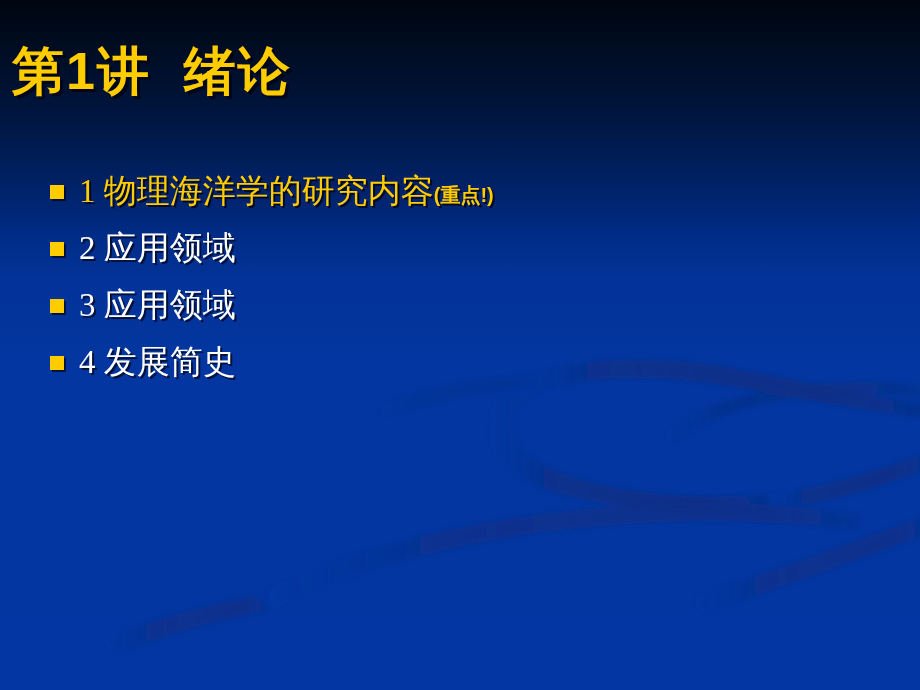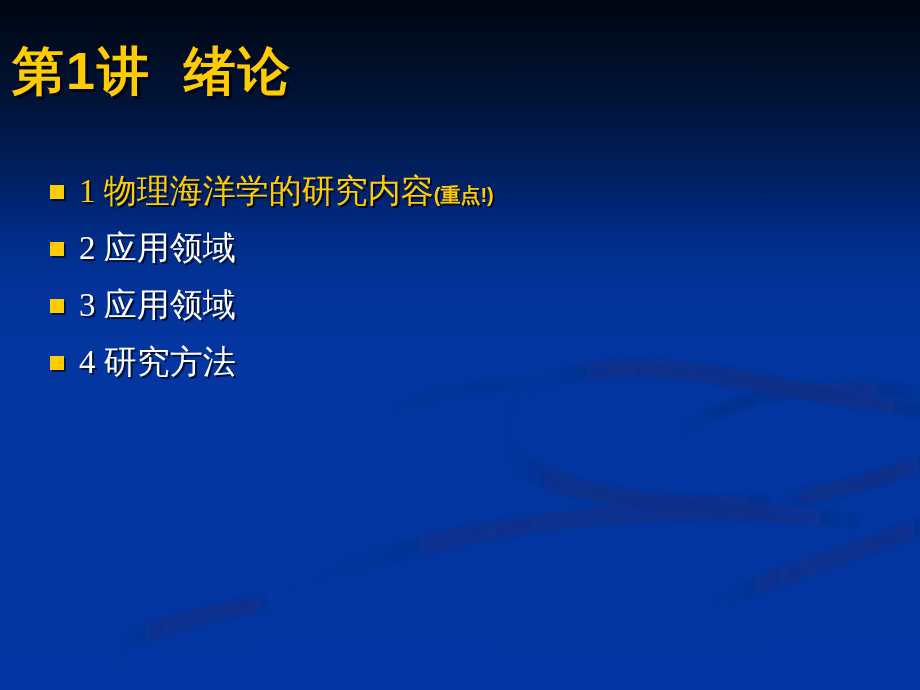--- a/index.html
+++ b/index.html
@@ -176,18 +176,18 @@
       <span class="bullet-text white"><span>2</span><span> </span><span>应用领域</span><span class="emphasis"></span></span>
     </li>
 
     <li class="bullet-row">
       <span class="bullet-marker"></span>
       <span class="bullet-text white"><span>3</span><span> </span><span>应用领域</span><span class="emphasis"></span></span>
     </li>
 
     <li class="bullet-row">
       <span class="bullet-marker"></span>
-      <span class="bullet-text white"><span>4</span><span> </span><span>研究方法</span><span class="emphasis"></span></span>
+      <span class="bullet-text white"><span>4</span><span> </span><span>发展简史</span><span class="emphasis"></span></span>
     </li>
 
   </ul>
 
 </div>
 
 </body></html>

